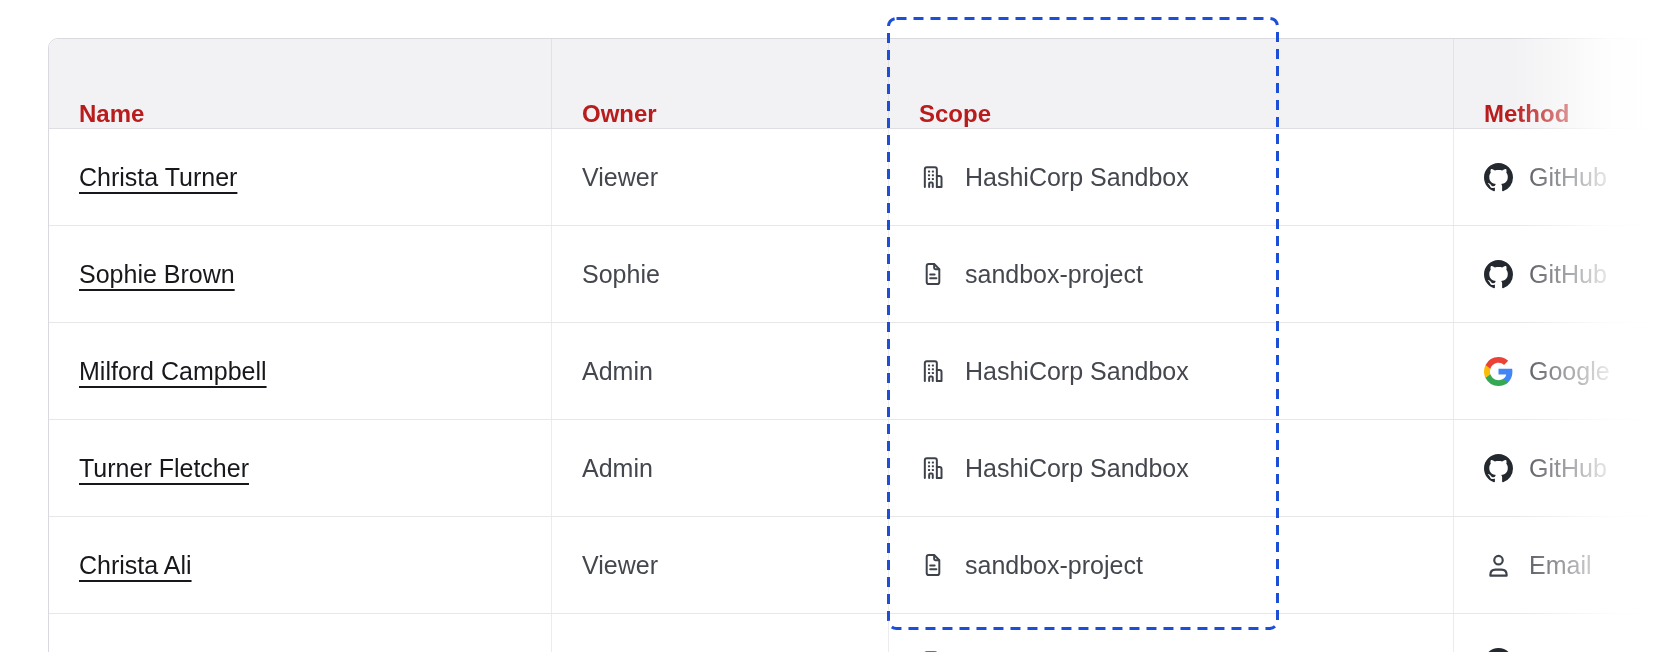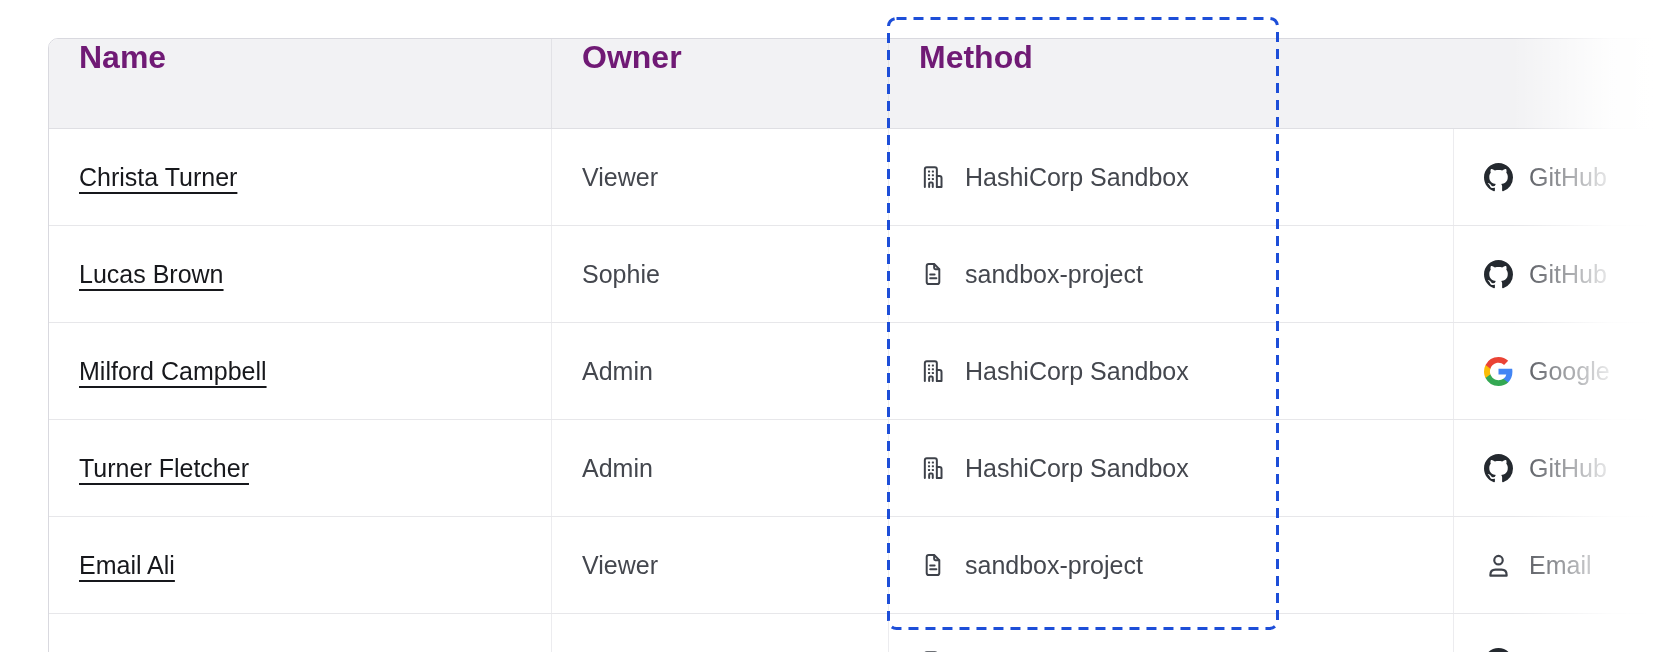--- a/index.html
+++ b/index.html
@@ -11,22 +11,22 @@
     position:absolute;left:48px;top:38px;width:1806px;
     border:1px solid #d9d9df;border-radius:10px 10px 0 0;
     background:#fff;box-sizing:border-box;
   }
   .thead{
     display:grid;grid-template-columns:503px 337px 565px 399px;
     height:90px;background:#f2f2f4;border-radius:9px 9px 0 0;
     border-bottom:1px solid #dfdfe3;box-sizing:border-box;
   }
   .th{
-    display:flex;align-items:flex-start;padding-left:30px;box-sizing:border-box;
-    font-size:32px;font-weight:700;color:#701a75;
+    display:flex;align-items:flex-end;padding-left:30px;box-sizing:border-box;
+    font-size:24px;font-weight:700;color:#b91c1c;
     border-right:1px solid #e2e2e6;
   }
   .th:last-child{border-right:none;}
   .trow{
     display:grid;grid-template-columns:503px 337px 565px 399px;
     height:97px;border-bottom:1px solid #e7e7ea;background:#fff;box-sizing:border-box;
   }
   .td{
     display:flex;align-items:center;padding-left:30px;box-sizing:border-box;
     font-size:25px;color:#44474e;
@@ -99,20 +99,23 @@
   <div class="members-table">
 
     <div class="thead">
       <div class="th">
           <span>Name</span>
         </div>
       <div class="th">
           <span>Owner</span>
         </div>
       <div class="th">
+          <span>Scope</span>
+        </div>
+      <div class="th">
           <span>Method</span>
         </div>
     </div>
 
     <div class="trow">
       <div class="td col-name">
           <a class="name-link">Christa Turner</a>
         </div>
       <div class="td col-role">
           <span>Viewer</span>
@@ -130,21 +133,21 @@
             <svg width="29" height="29">
               <use href="#i-github"></use>
             </svg>
           </span>
           <span>GitHub</span>
         </div>
     </div>
 
     <div class="trow">
       <div class="td col-name">
-          <a class="name-link">Lucas Brown</a>
+          <a class="name-link">Sophie Brown</a>
         </div>
       <div class="td col-role">
           <span>Sophie</span>
         </div>
       <div class="td col-scope">
           <span class="cell-icon">
             <svg width="28" height="28">
               <use href="#i-project"></use>
             </svg>
           </span>
@@ -205,21 +208,21 @@
             <svg width="29" height="29">
               <use href="#i-github"></use>
             </svg>
           </span>
           <span>GitHub</span>
         </div>
     </div>
 
     <div class="trow">
       <div class="td col-name">
-          <a class="name-link">Email Ali</a>
+          <a class="name-link">Christa Ali</a>
         </div>
       <div class="td col-role">
           <span>Viewer</span>
         </div>
       <div class="td col-scope">
           <span class="cell-icon">
             <svg width="28" height="28">
               <use href="#i-project"></use>
             </svg>
           </span>

